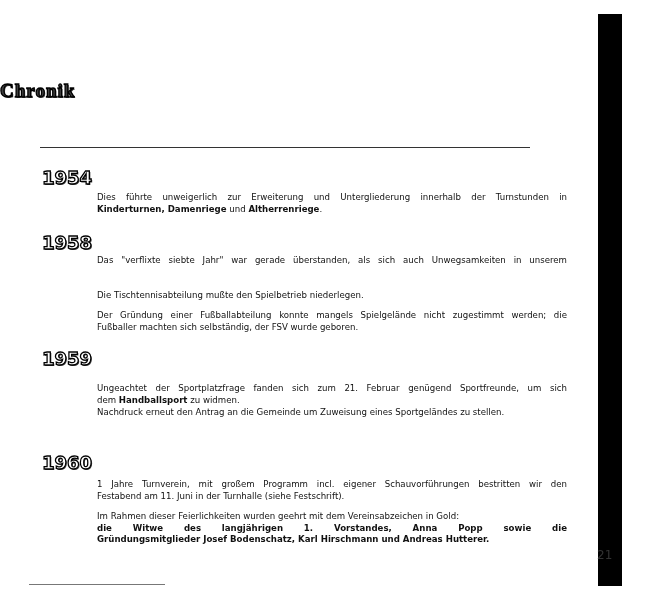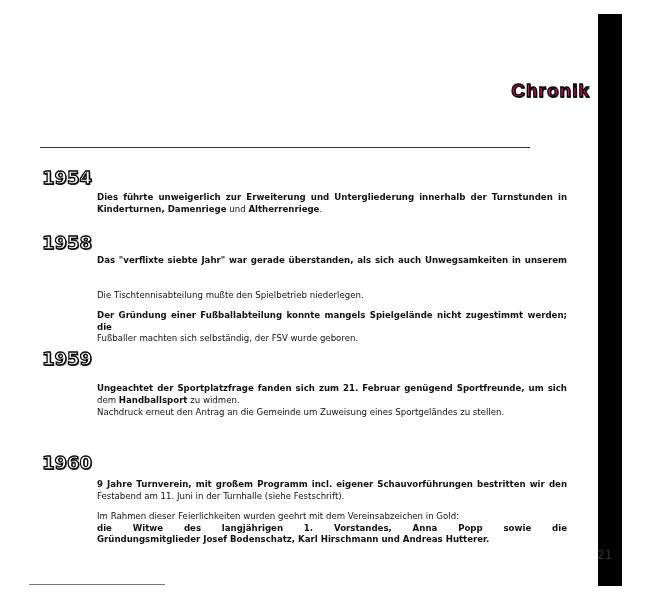--- a/index.html
+++ b/index.html
@@ -13,26 +13,26 @@
       position: relative;
       overflow: hidden;
       font-family: "DejaVu Sans", sans-serif;
       color: #111;
     }
     .page-title {
       position: absolute;
       left: 0;
       width: 590px;
       top: 80px;
-      text-align: right;
-      font-family: Liberation Sans, sans-serif;
+      text-align: left;
+      font-family: Liberation Serif, serif;
       font-weight: bold;
       font-size: 19px;
       letter-spacing: 1px;
-      color: #be185d;
+      color: #404040;
       -webkit-text-stroke: 1.3px #000;
       text-shadow: 1px 1px 0 #555;
     }
     .rule {
       position: absolute;
       left: 40px;
       top: 147px;
       width: 490px;
       height: 0;
       border-top: 1.5px solid #333;
@@ -79,21 +79,20 @@
     }
     .line {
       display: block;
       white-space: nowrap;
     }
     .justify-line {
       display: block;
       text-align: justify;
       text-align-last: justify;
       white-space: normal;
-      font-weight: bold;
     }
     .page-number {
       position: absolute;
       left: 597px;
       top: 548px;
       font-size: 12px;
       color: #333;
     }
   </style>
 </head>
@@ -126,21 +125,21 @@
 <div class="para" style="top:373px;margin-top:10px;">
   <span class="justify-line">Ungeachtet der Sportplatzfrage fanden sich zum 21. Februar genügend Sportfreunde, um sich</span>
   <span class="line"><span>dem </span><b>Handballsport</b><span> zu widmen.</span></span>
 </div>
 <div class="para" style="top:407px;">
   <span class="line">Nachdruck erneut den Antrag an die Gemeinde um Zuweisung eines Sportgeländes zu stellen.</span>
 </div>
 
 <div class="year" style="top:452px;">1960</div>
 <div class="para" style="top:479px;">
-  <span class="justify-line">9 Jahre Turnverein, mit großem Programm incl. eigener Schauvorführungen bestritten wir den</span>
+  <span class="justify-line">1 Jahre Turnverein, mit großem Programm incl. eigener Schauvorführungen bestritten wir den</span>
   <span class="line">Festabend am 11. Juni in der Turnhalle (siehe Festschrift).</span>
 </div>
 <div class="para" style="top:511px;">
   <span class="line">Im Rahmen dieser Feierlichkeiten wurden geehrt mit dem Vereinsabzeichen in Gold:</span>
   <span class="justify-line" style="font-weight:bold;">die Witwe des langjährigen 1. Vorstandes, Anna Popp sowie die</span>
   <span class="line" style="font-weight:bold;">Gründungsmitglieder Josef Bodenschatz, Karl Hirschmann und Andreas Hutterer.</span>
 </div>
 
 <div class="page-number">21</div>
 

